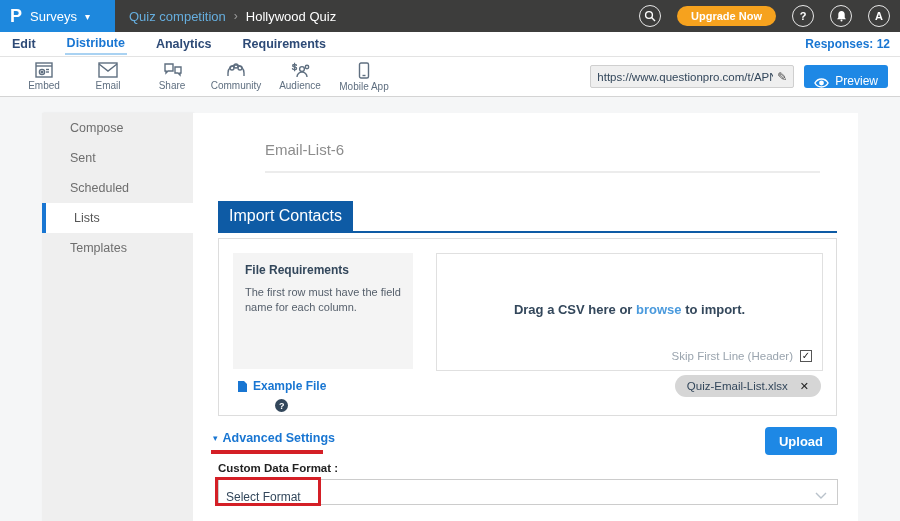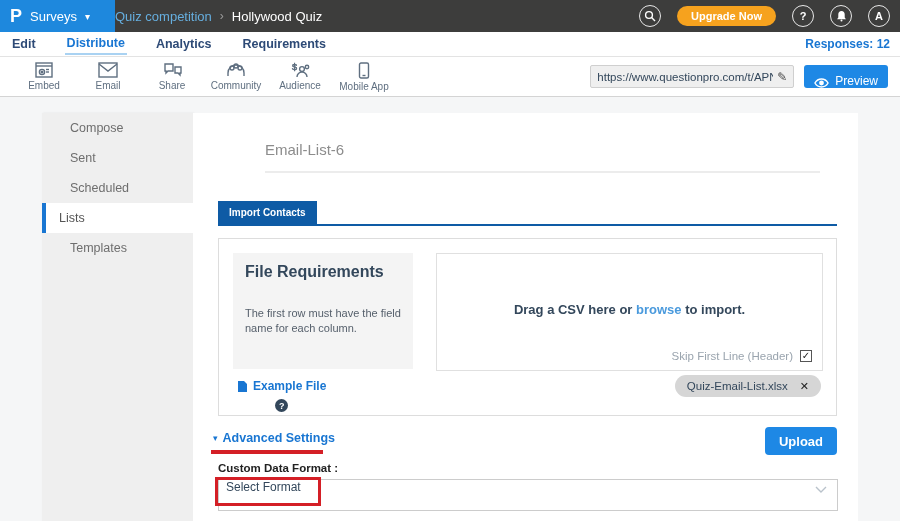--- a/index.html
+++ b/index.html
@@ -8,21 +8,21 @@
   #app { position:relative; width:900px; height:521px; }
 
   
   .topbar { position:absolute; left:0; top:0; width:900px; height:32px;
     background:#3d3d3c; display:flex; align-items:center; }
   .logo-box { width:115px; height:32px; background:#1e88dd; color:#fff;
     display:flex; align-items:center; padding:0 10px; gap:8px; cursor:pointer; }
   .logo-glyph { font-weight:bold; font-size:18px; line-height:1; }
   .product-name { font-size:13px; }
   .caret { font-size:10px; }
-  .breadcrumb { display:flex; align-items:center; gap:8px; font-size:13px; }
+  .breadcrumb { display:flex; align-items:center; gap:8px; margin-left:14px; font-size:13px; }
   .crumb-parent { color:#66aede; }
   .crumb-sep { color:#9a9a9a; font-size:12px; }
   .crumb-current { color:#fff; }
   .topbar-right { margin-left:auto; display:flex; align-items:center; gap:16px; padding-right:10px; }
   .circle-btn { width:22px; height:22px; border:1px solid #e8e8e8; border-radius:50%;
     color:#fff; display:flex; align-items:center; justify-content:center;
     font-size:11px; font-weight:bold; cursor:pointer; background:transparent; }
   .upgrade-btn { height:20px; padding:0 14px; background:#f6a21e; border:none; border-radius:10px;
     color:#fff; font-size:11px; font-weight:bold; cursor:pointer; display:flex; align-items:center; }
 
@@ -49,38 +49,38 @@
   .pencil-icon { color:#444; font-size:12px; cursor:pointer; }
   .preview-btn { height:23px; padding:0 10px; background:#1e88e5; border:none; border-radius:3px;
     color:#fff; font-size:12px; cursor:pointer; display:flex; align-items:flex-end; gap:6px; }
   .preview-btn svg { stroke:#fff; fill:none; stroke-width:1.5; }
 
   
   .sidebar { position:absolute; left:42px; top:113px; width:151px; height:408px; background:#efefef;
     box-shadow:1px 0 2px rgba(0,0,0,.08); }
   .side-item { height:30px; display:flex; align-items:center; padding-left:28px;
     font-size:12.5px; color:#6e6e6e; cursor:pointer; }
-  .side-item.active { background:#fff; border-left:4px solid #1976d2; padding-left:13px; color:#555; }
+  .side-item.active { background:#fff; border-left:4px solid #1976d2; padding-left:28px; color:#555; }
 
   .main { position:absolute; left:193px; top:113px; width:665px; height:408px; background:#fff; }
 
   .list-title-wrap { position:absolute; left:72px; top:28px; width:555px; }
   .list-title { font-size:15px; color:#8c8c8c; }
   .title-underline { margin-top:13px; border-bottom:2px solid #ececec; width:555px; }
 
   .tabs { position:absolute; left:25px; top:88px; width:619px; border-bottom:2px solid #0e5ba5;
     display:flex; align-items:flex-end; }
-  .tab { font-size:10px; font-weight:bold; padding:6px 11px; cursor:pointer; color:#1976d2; }
+  .tab { font-size:16px; font-weight:normal; padding:6px 11px; cursor:pointer; color:#1976d2; }
   .tab.active { background:#0e5ba5; color:#fff; }
 
   .import-box { position:absolute; left:25px; top:125px; width:619px; height:178px;
     border:1px solid #ddd; }
   .filereq-box { position:absolute; left:14px; top:14px; width:180px; height:116px;
     background:#f4f4f4; padding:10px 12px; }
-  .filereq-title { font-size:16px; font-weight:bold; color:#33475b; margin-bottom:25px; }
+  .filereq-title { font-size:12px; font-weight:bold; color:#33475b; margin-bottom:8px; }
   .filereq-p { font-size:11px; color:#555f6b; line-height:1.35; margin-bottom:8px; }
   .example-row { position:absolute; left:18px; top:140px; display:flex; align-items:center; gap:6px;flex-direction:column; }
   .example-link { font-size:12px; font-weight:bold; color:#1976d2; cursor:pointer;
     display:flex; align-items:center; gap:5px; }
   .doc-icon { color:#1976d2; }
   .help-circle { width:13px; height:13px; border-radius:50%; background:#33475b; color:#fff;
     font-size:9px; font-weight:bold; display:flex; align-items:center; justify-content:center; cursor:pointer; }
 
   .dropzone { position:absolute; left:217px; top:14px; width:387px; height:118px;
     border:1px solid #e0e0e0; background:#fff; }
@@ -98,22 +98,22 @@
   .chip-close { font-size:11px; font-weight:bold; color:#222; cursor:pointer; }
 
   .adv-row { position:absolute; left:20px; top:318px; display:flex; align-items:center; gap:5px;
     color:#1976d2; cursor:pointer; }
   .adv-caret { font-size:9px; }
   .adv-label { font-size:12.5px; font-weight:bold; }
   .upload-btn { position:absolute; left:572px; top:314px; width:72px; height:28px;
     background:#1e88e5; border:none; border-radius:4px; color:#fff; font-size:13px;
     font-weight:bold; cursor:pointer; }
   .custom-label { position:absolute; left:25px; top:349px; font-size:11.5px; font-weight:bold; color:#222; }
-  .select-box { position:absolute; left:25px; top:366px; width:620px; height:32px;
-    border:1px solid #ccc; background:#fff; display:flex; align-items:flex-start;
+  .select-box { position:absolute; left:25px; top:366px; width:620px; height:26px;
+    border:1px solid #ccc; background:#fff; display:flex; align-items:flex-end;
     padding:0 10px 0 7px; cursor:pointer; }
   .select-value { flex:1; font-size:12px; color:#33475b; }
   .select-chevron { color:#b9c2cb; }
 
   
   .annot-underline { position:absolute; left:211px; top:450px; width:112px; height:4px;
     background:#d41f26; pointer-events:none; }
   .annot-box { position:absolute; left:215px; top:477px; width:106px; height:29px;
     border:3px solid #d41f26; pointer-events:none; }
 </style>

